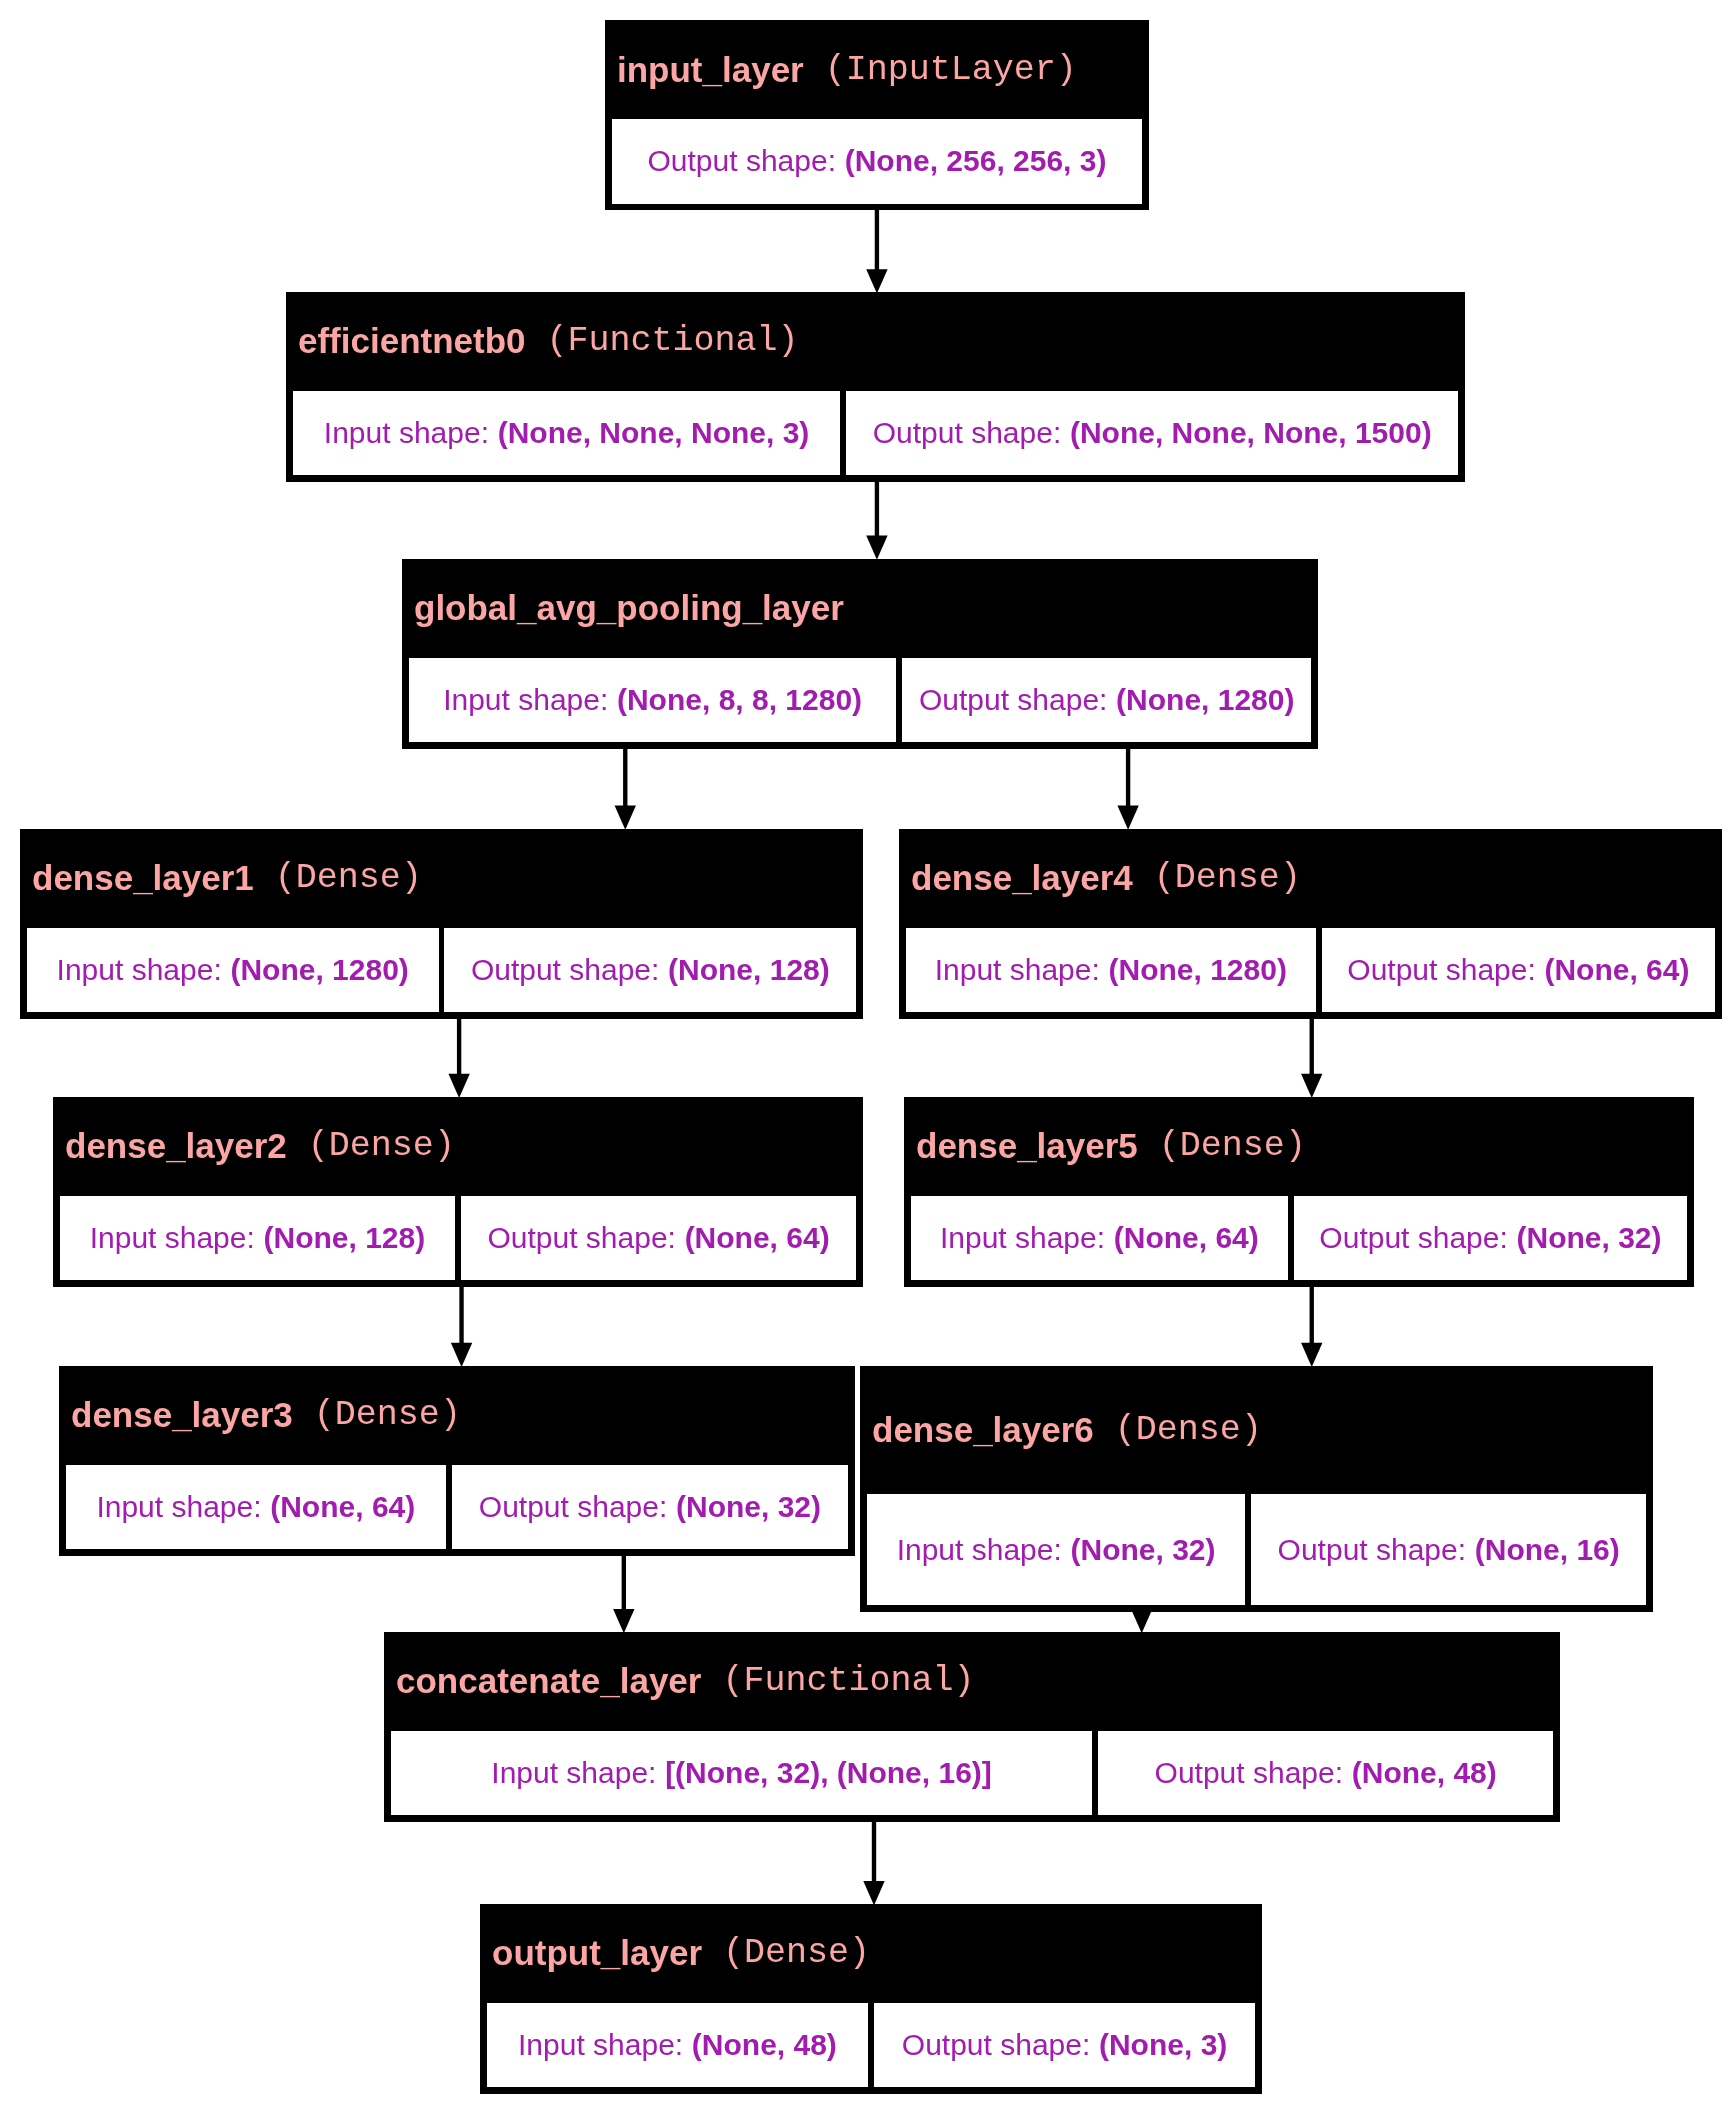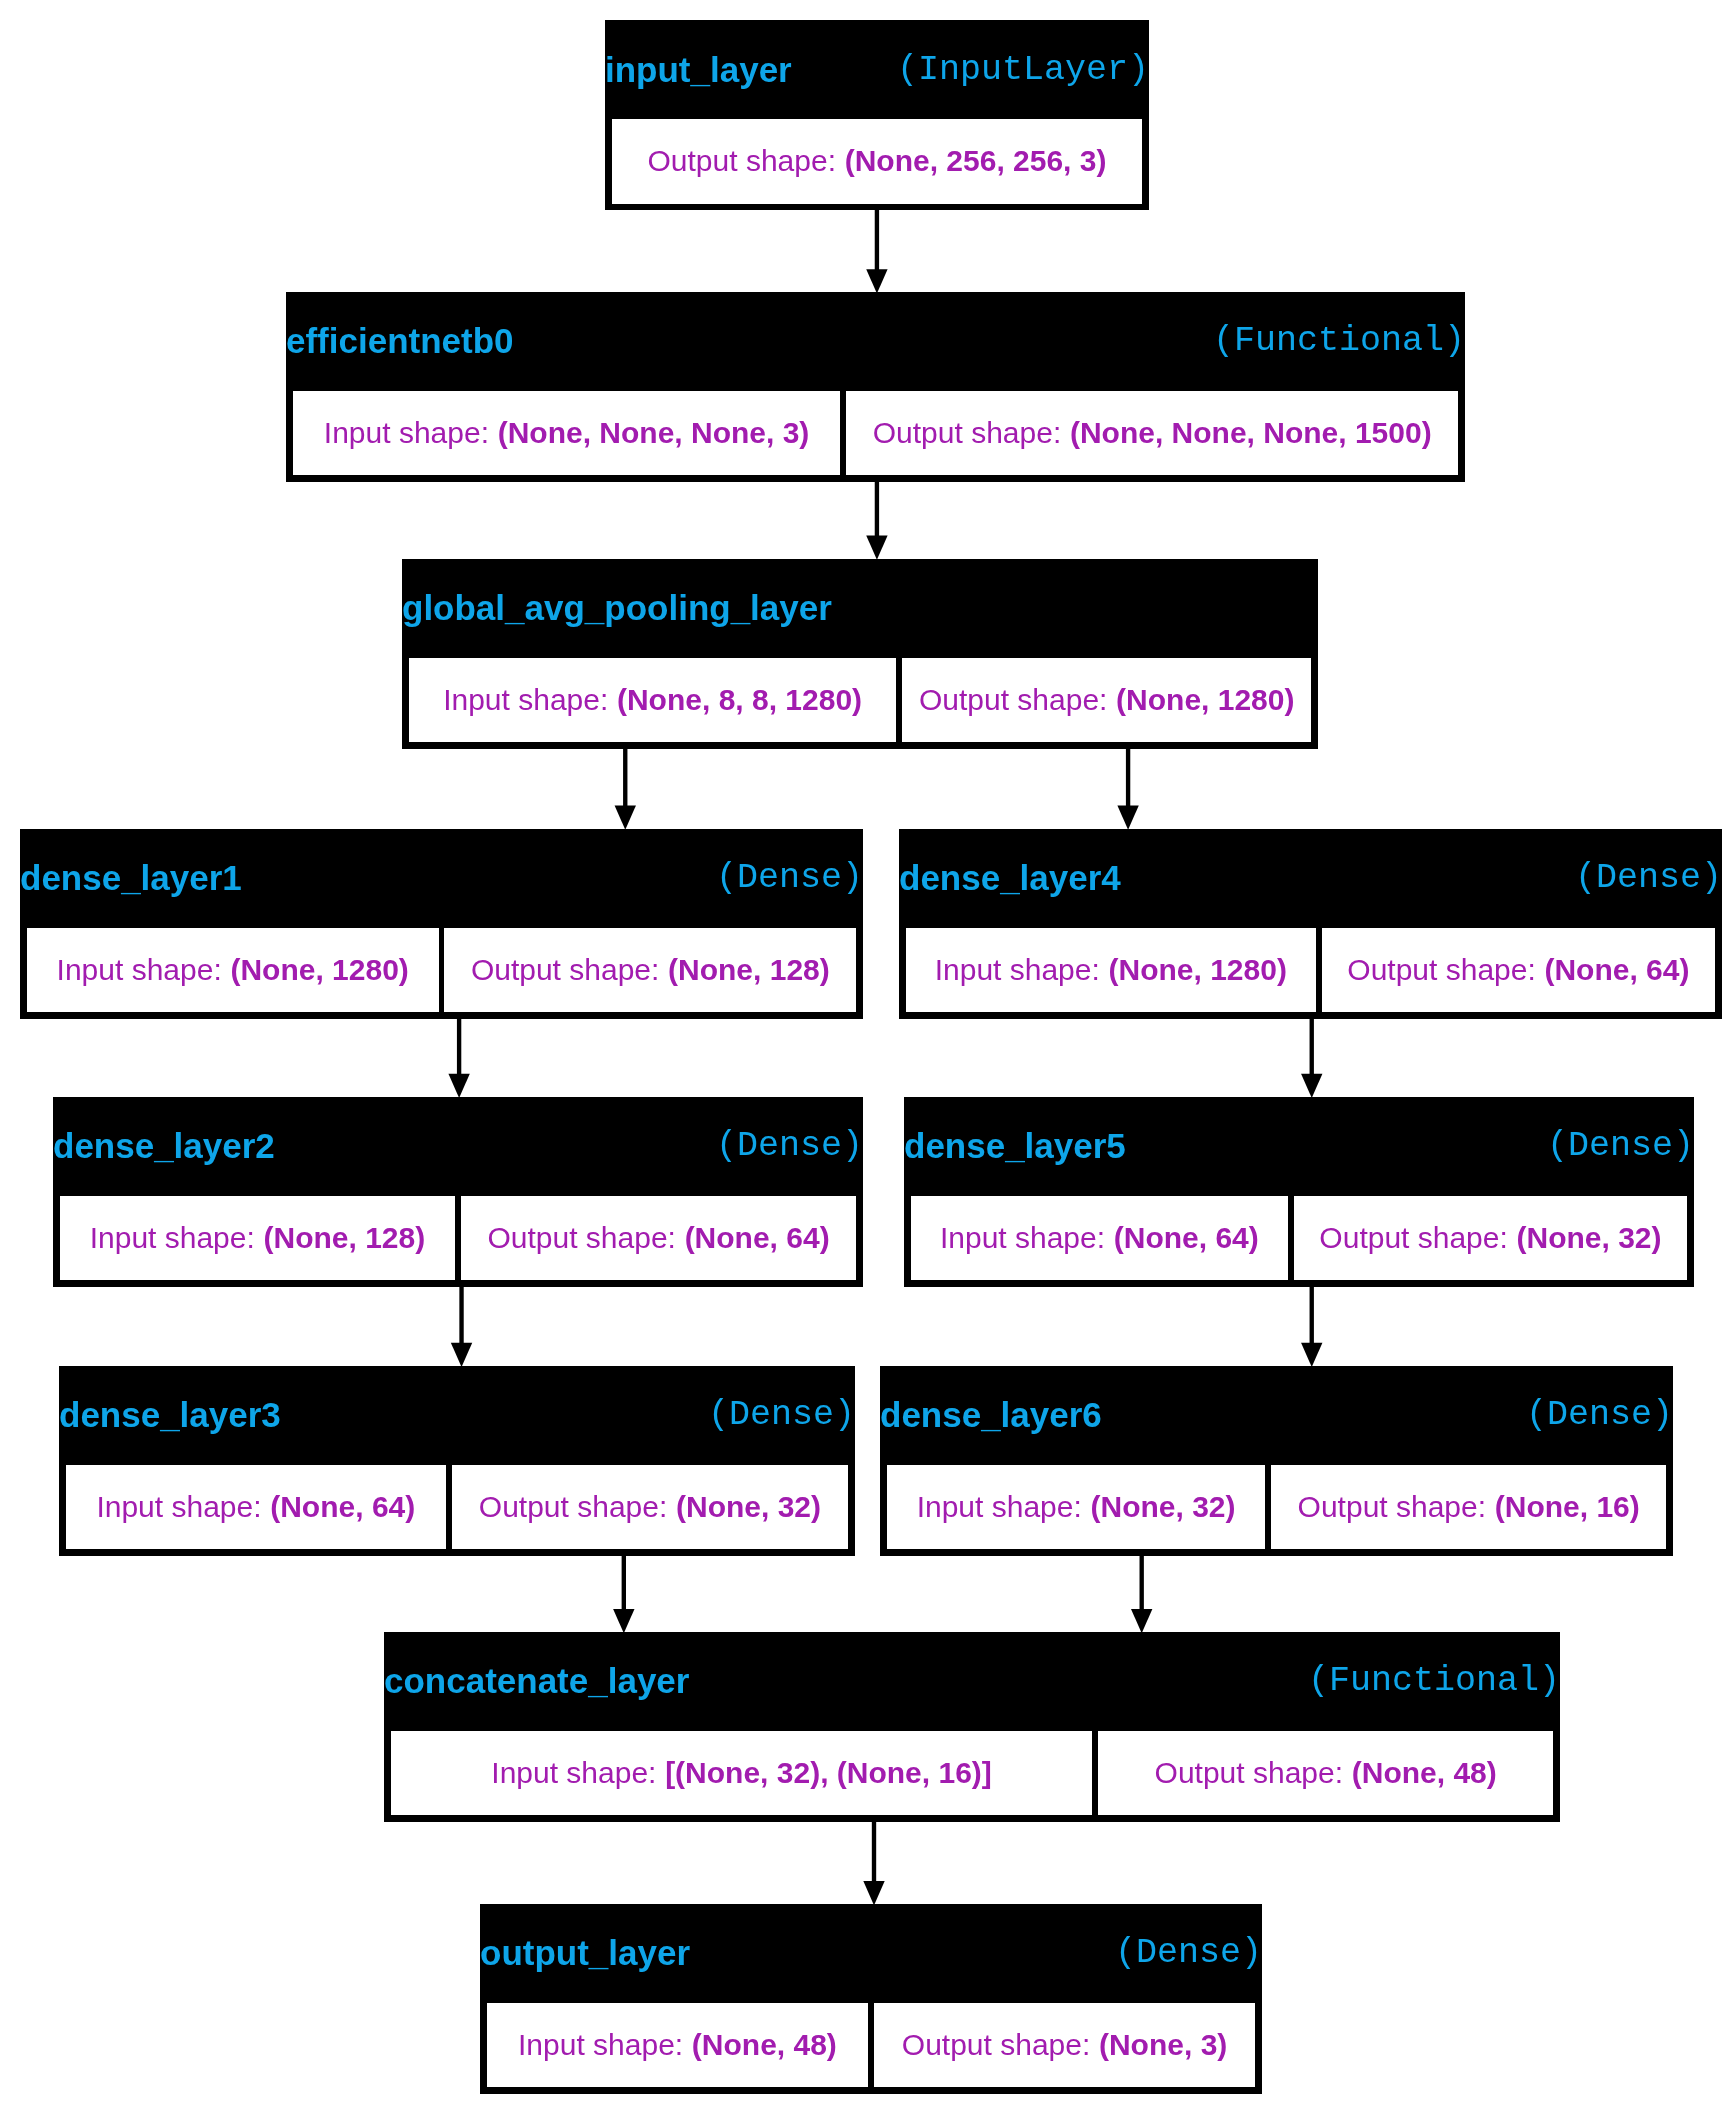--- a/index.html
+++ b/index.html
@@ -26,25 +26,26 @@
     position: absolute;
     background: #000000;
     box-sizing: border-box;
   }
   .node .title {
     position: absolute;
     top: 0; left: 0; right: 0;
     height: 52%;
     display: flex;
     align-items: center;
-    justify-content: space-between;
-    color: #0ea5e9;
+    justify-content: flex-start;
+    color: #fca5a5;
     font-size: 35px;
     white-space: nowrap;
     overflow: hidden;
+    padding-left: 12px;
   }
   .node .title .nm { font-weight: bold; }
   .node .title .tp { font-weight: normal; font-family: Liberation Mono, monospace; }
   .node .title .tp::before { content: "\00a0("; }
   .node .title .tp::after  { content: ")"; }
   .node .cells {
     position: absolute;
     left: 6.8px; right: 6.8px; bottom: 6.8px;
     top: 52%;
     display: flex;
@@ -209,21 +210,21 @@
         <div class="cell" style="flex:23 23 0px">
           <span class="pfx">Input shape:</span>
           <span class="shape">(None, 64)</span>
         </div>
         <div class="cell" style="flex:24 24 0px">
           <span class="pfx">Output shape:</span>
           <span class="shape">(None, 32)</span>
         </div>
       </div>
     </div>
-    <div class="node" style="left:880px;top:1366px;width:793px;height:190px">
+    <div class="node" style="left:860px;top:1366px;width:793px;height:246px">
       <div class="title">
         <span class="nm">dense_layer6</span>
         <span class="tp">Dense</span>
       </div>
       <div class="cells">
         <div class="cell" style="flex:23 23 0px">
           <span class="pfx">Input shape:</span>
           <span class="shape">(None, 32)</span>
         </div>
         <div class="cell" style="flex:24 24 0px">

